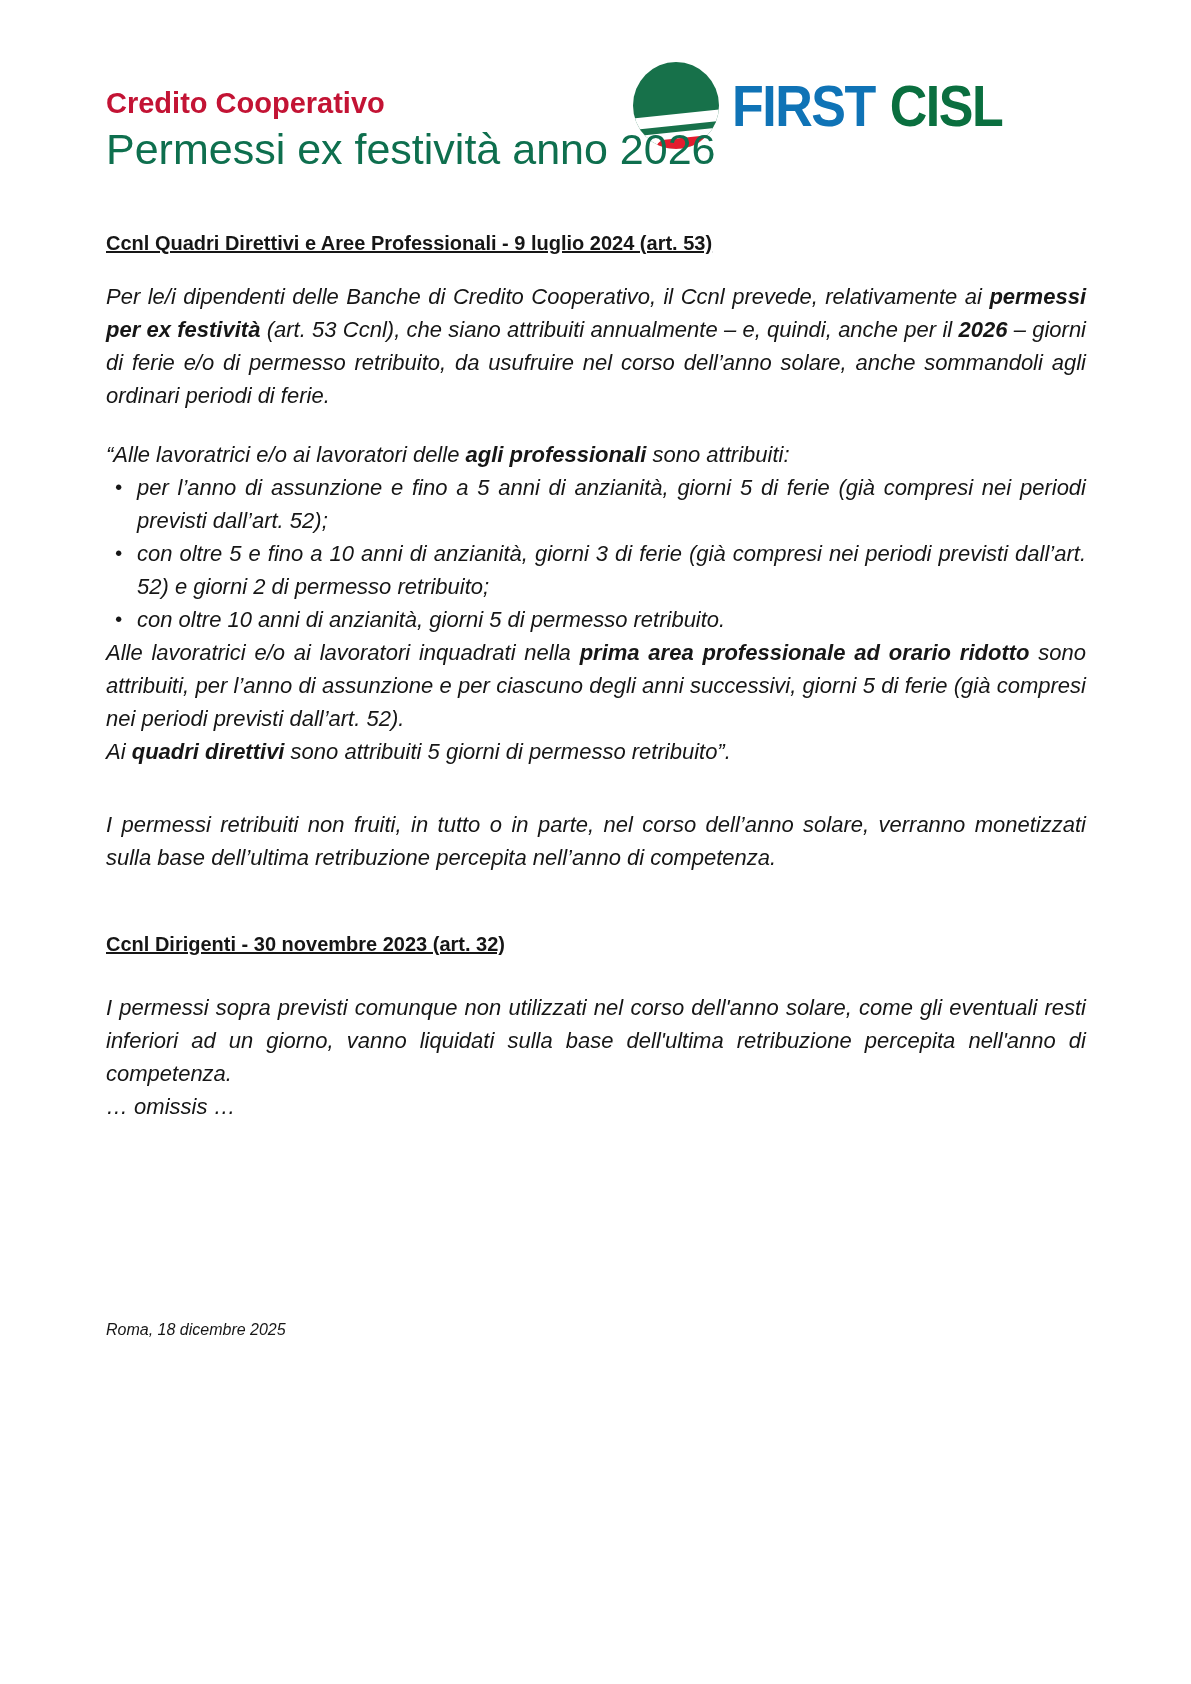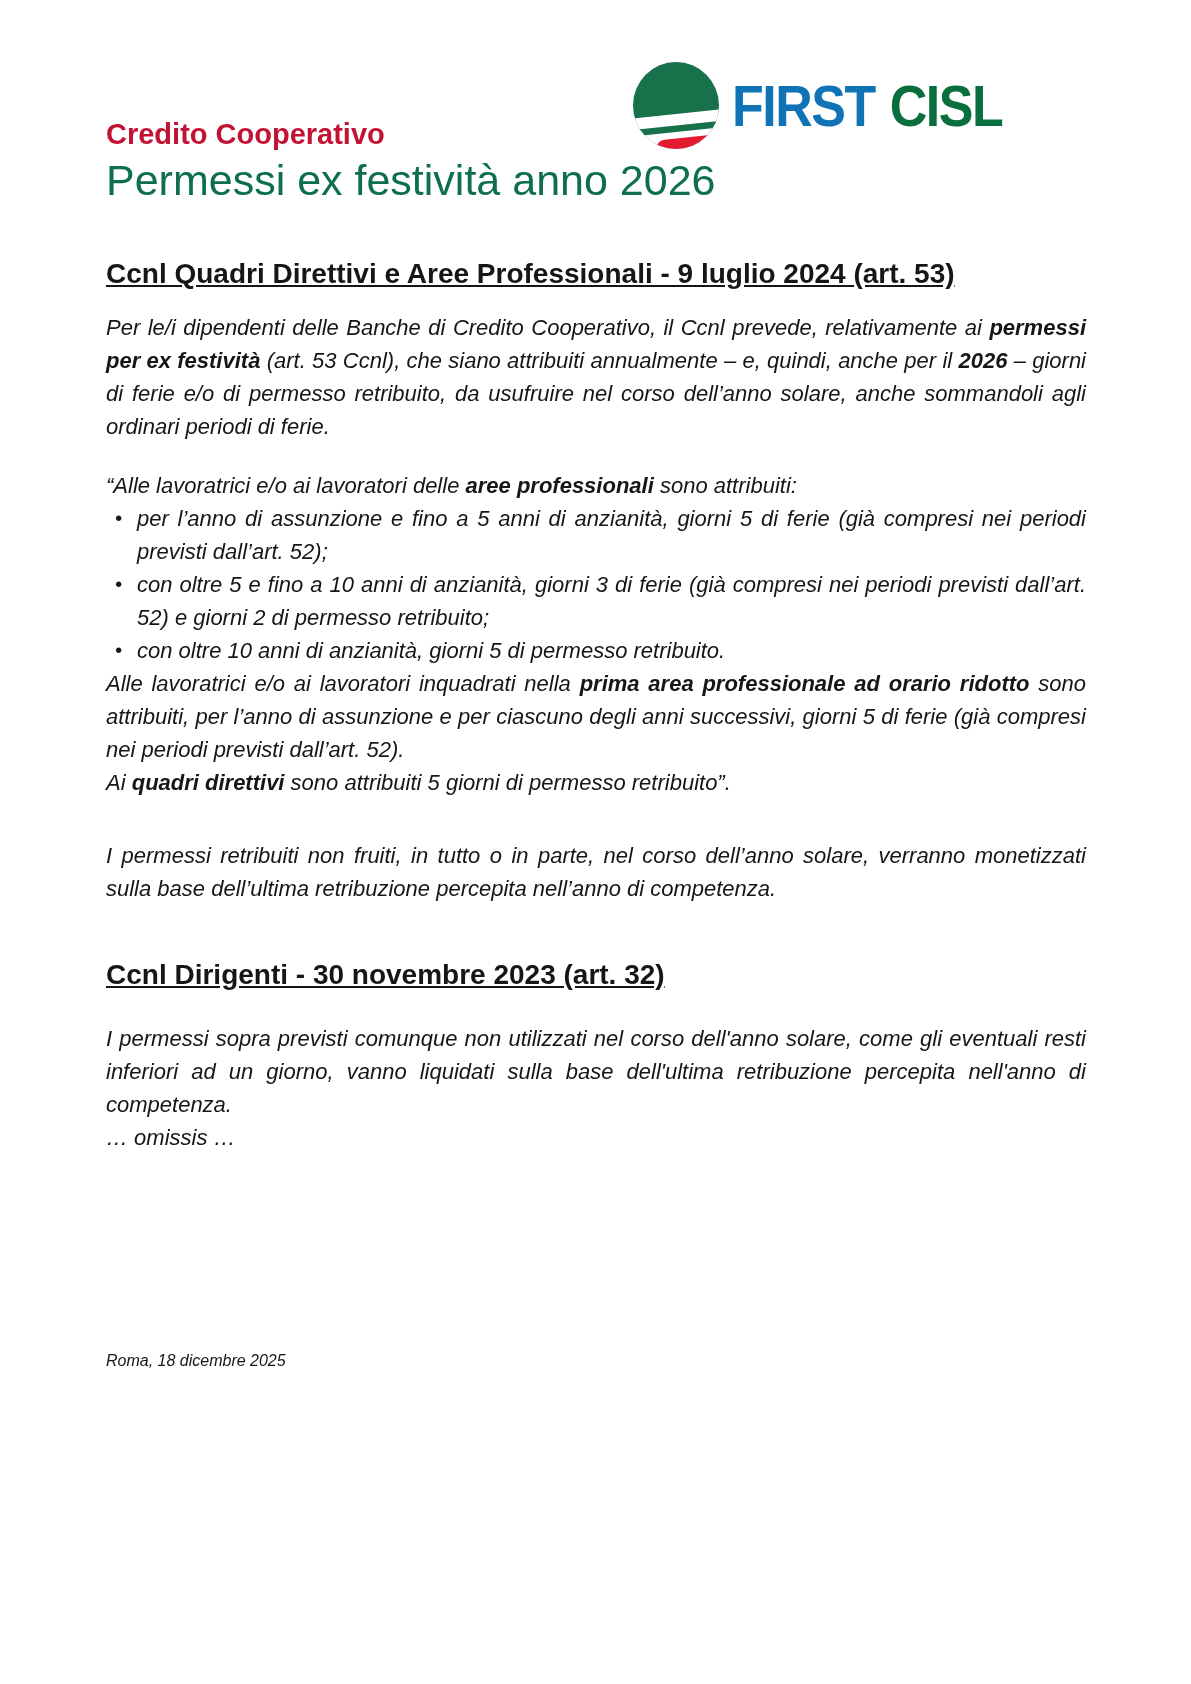--- a/index.html
+++ b/index.html
@@ -24,35 +24,35 @@
     font-weight:bold;font-size:52px;letter-spacing:-1.5px;
     transform:scaleY(1.12);transform-origin:center;
     white-space:nowrap;
   }
   .logo-first{color:var(--logo_blue,#0f73b6);}
   .logo-cisl{color:var(--cisl_green,#0a6f3f);}
   
   .content{
     position:absolute;left:106px;top:0;
     width:980px;
-    padding-top:118px;
+    padding-top:87px;
     font-size:22px;line-height:33px;
   }
   .eyebrow{
     font-size:29px;line-height:32px;font-weight:bold;
     color:var(--eyebrow_red,#c31334);
     margin:0 0 6px 0;
   }
   .title{
     font-size:43px;line-height:48px;font-weight:normal;
     color:var(--title_green,#0e6f4e);
     margin:0 0 56px 0;
   }
   .sec-h{
-    font-size:28px;line-height:28px;font-weight:bold;
+    font-size:20px;line-height:28px;font-weight:bold;
     text-decoration:underline;
     margin:0 0 23px 0;
     color:var(--text,#161616);
   }
   p{margin:0;font-style:italic;}
   .para{margin:0 0 26px 0;}
   .j{text-align:justify;}
   .runs .b{font-weight:bold;}
   .quote{font-style:italic;}
   .quote p{margin:0;}
@@ -98,21 +98,21 @@
 
     <div class="eyebrow">Credito Cooperativo</div>
     <h1 class="title">Permessi ex festività anno 2026</h1>
 
     <section>
       <h2 class="sec-h">Ccnl Quadri Direttivi e Aree Professionali - 9 luglio 2024 (art. 53)</h2>
 
       <p class="para j runs"><span>Per le/i dipendenti delle Banche di Credito Cooperativo, il Ccnl prevede, relativamente ai </span><span class="b">permessi per ex festività</span><span> (art. 53 Ccnl), che siano attribuiti annualmente – e, quindi, anche per il </span><span class="b">2026</span><span> – giorni di ferie e/o di permesso retribuito, da usufruire nel corso dell’anno solare, anche sommandoli agli ordinari periodi di ferie.</span></p>
 
       <div class="quote">
-        <p class="j runs"><span>“Alle lavoratrici e/o ai lavoratori delle </span><span class="b">aree professionali</span><span> sono attribuiti:</span></p>
+        <p class="j runs"><span>“Alle lavoratrici e/o ai lavoratori delle </span><span class="b">agli professionali</span><span> sono attribuiti:</span></p>
 
         <div class="bullet">
           <span class="dot">•</span>
           <p class="j runs"><span>per l’anno di assunzione e fino a 5 anni di anzianità, giorni 5 di ferie (già compresi nei periodi previsti dall’art. 52);</span></p>
         </div>
         <div class="bullet">
           <span class="dot">•</span>
           <p class="j runs"><span>con oltre 5 e fino a 10 anni di anzianità, giorni 3 di ferie (già compresi nei periodi previsti dall’art. 52) e giorni 2 di permesso retribuito;</span></p>
         </div>
         <div class="bullet">

